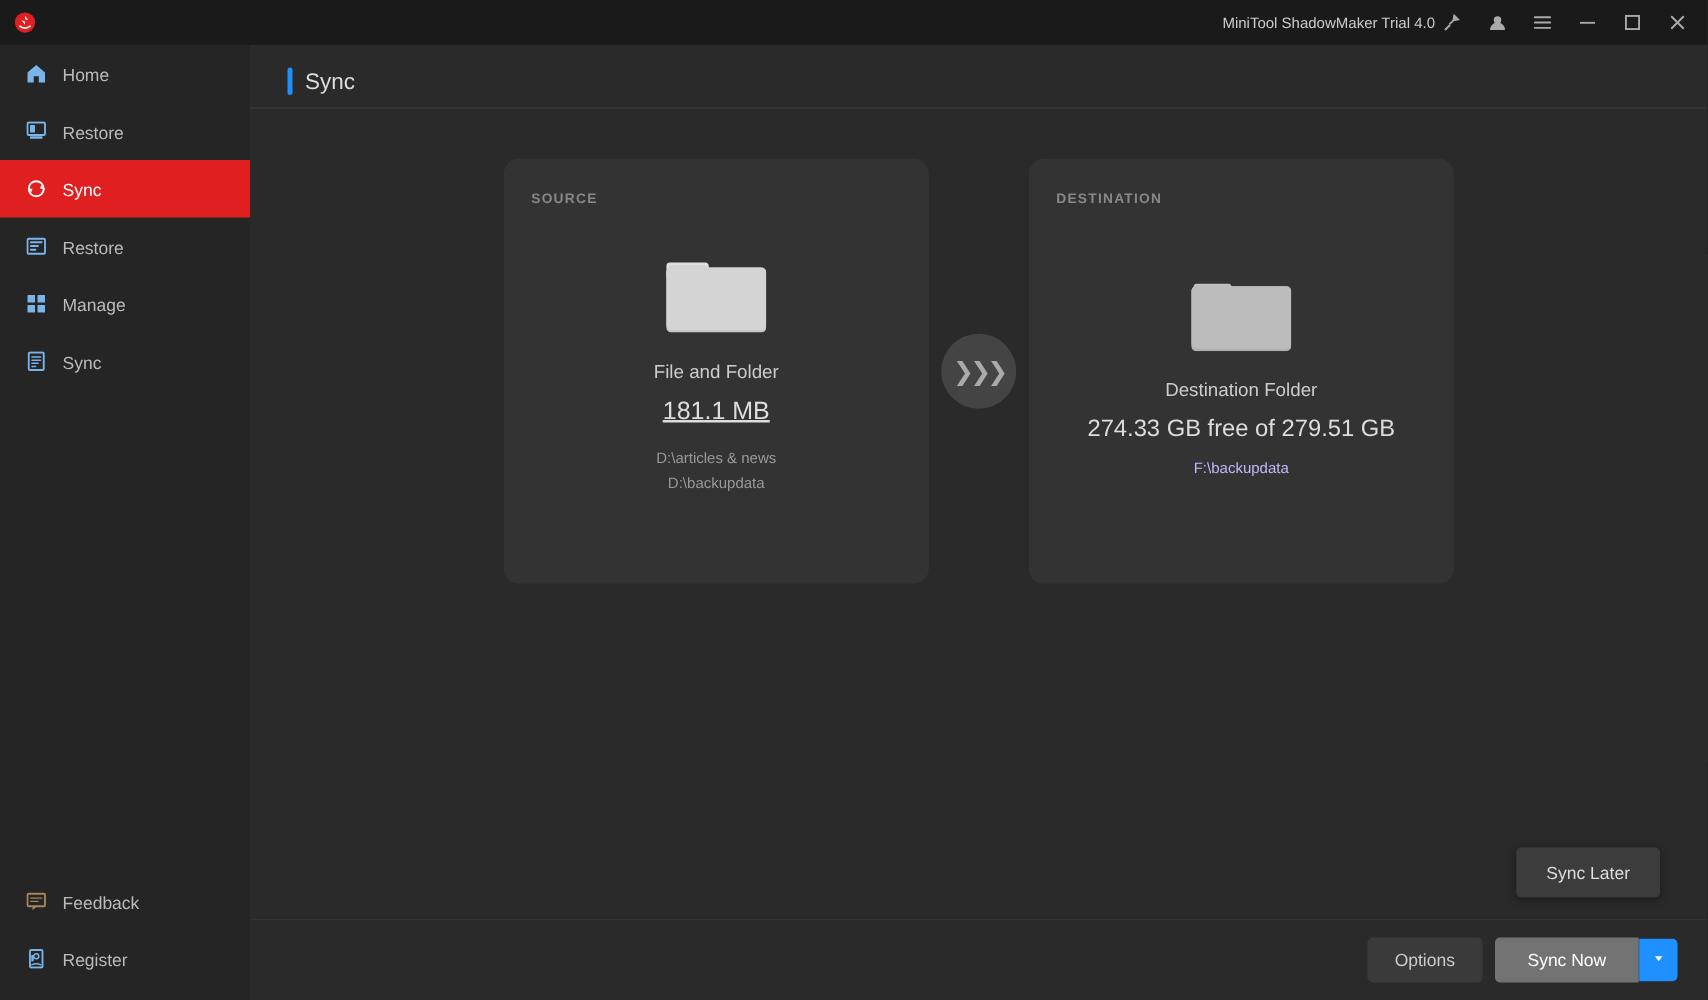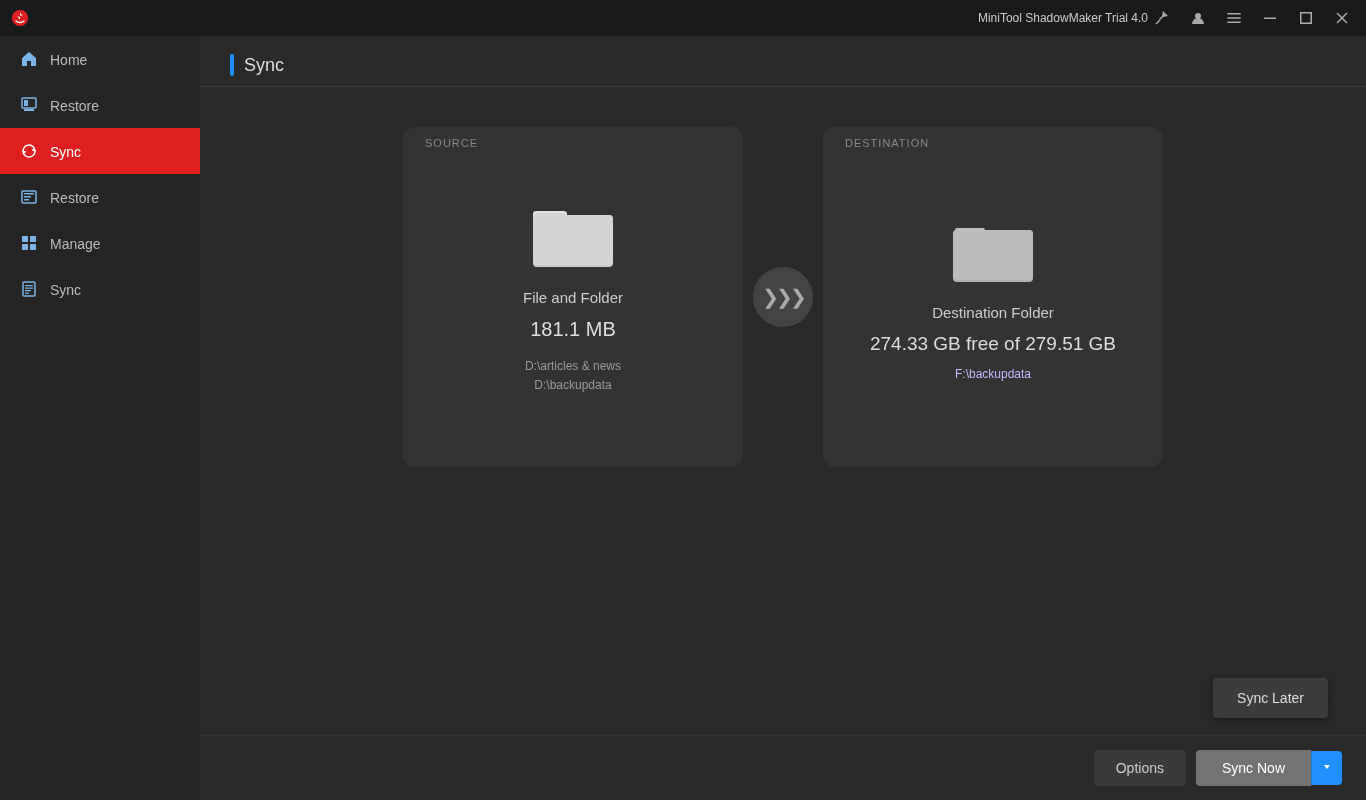--- a/index.html
+++ b/index.html
@@ -147,40 +147,41 @@
       display: flex;
       flex-direction: column;
       align-items: center;
       justify-content: center;
       cursor: pointer;
       position: relative;
       padding: 20px;
     }
     .card-label {
       position: absolute;
-      top: 10px;
+      top: 26px;
       left: 22px;
       font-size: 11px;
       color: #888;
       letter-spacing: 1px;
-      font-weight: 400;
+      font-weight: 700;
     }
     .card-folder-icon {
       margin-bottom: 18px;
     }
     .card-type {
       font-size: 15px;
       color: #ccc;
       margin-bottom: 12px;
     }
     .card-size {
       font-size: 20px;
       color: #ddd;
       font-weight: 500;
       margin-bottom: 16px;
+      text-decoration: underline;
     }
     .card-paths {
       font-size: 12px;
       color: #999;
       text-align: center;
       line-height: 1.6;
     }
     .card-dest-free {
       font-size: 19px;
       color: #ddd;
@@ -402,20 +403,45 @@
           <rect x="4" y="9" width="6" height="1.2" rx="0.5" fill="#7ab4e8"></rect>
           <rect x="4" y="11.5" width="4" height="1.2" rx="0.5" fill="#7ab4e8"></rect>
         </svg>
       </div>
       <span>Sync</span>
     </div>
 
 
     <div class="nav-spacer"></div>
 
+    <div class="nav-bottom">
+      <div class="nav-item">
+        <div class="nav-icon">
+          <svg width="16" height="16" viewBox="0 0 16 16" fill="#a8855a">
+            <rect x="1" y="2" width="14" height="10" rx="1" fill="none" stroke="#a8855a" stroke-width="1.5"></rect>
+            <rect x="3" y="5" width="10" height="1" rx="0.5" fill="#a8855a"></rect>
+            <rect x="3" y="7.5" width="7" height="1" rx="0.5" fill="#a8855a"></rect>
+            <path d="M5 12 L5 15 L9 12" fill="#a8855a"></path>
+          </svg>
+        </div>
+        <span>Feedback</span>
+      </div>
+
+      <div class="nav-item">
+        <div class="nav-icon">
+          <svg width="16" height="16" viewBox="0 0 16 16" fill="#7ab4e8">
+            <rect x="3" y="1" width="10" height="14" rx="1" fill="none" stroke="#7ab4e8" stroke-width="1.5"></rect>
+            <circle cx="8" cy="6" r="2" fill="none" stroke="#7ab4e8" stroke-width="1.2"></circle>
+            <rect x="4" y="5" width="2" height="5" rx="0.5" fill="#7ab4e8"></rect>
+            <path d="M4 13 Q8 11 12 13" stroke="#7ab4e8" stroke-width="1" fill="none"></path>
+          </svg>
+        </div>
+        <span>Register</span>
+      </div>
+    </div>
   </div>
 
   <div id="content">
 
     <div id="page-header">
       <div id="page-accent"></div>
       <span id="page-title">Sync</span>
     </div>
 
     <div id="sync-main">

